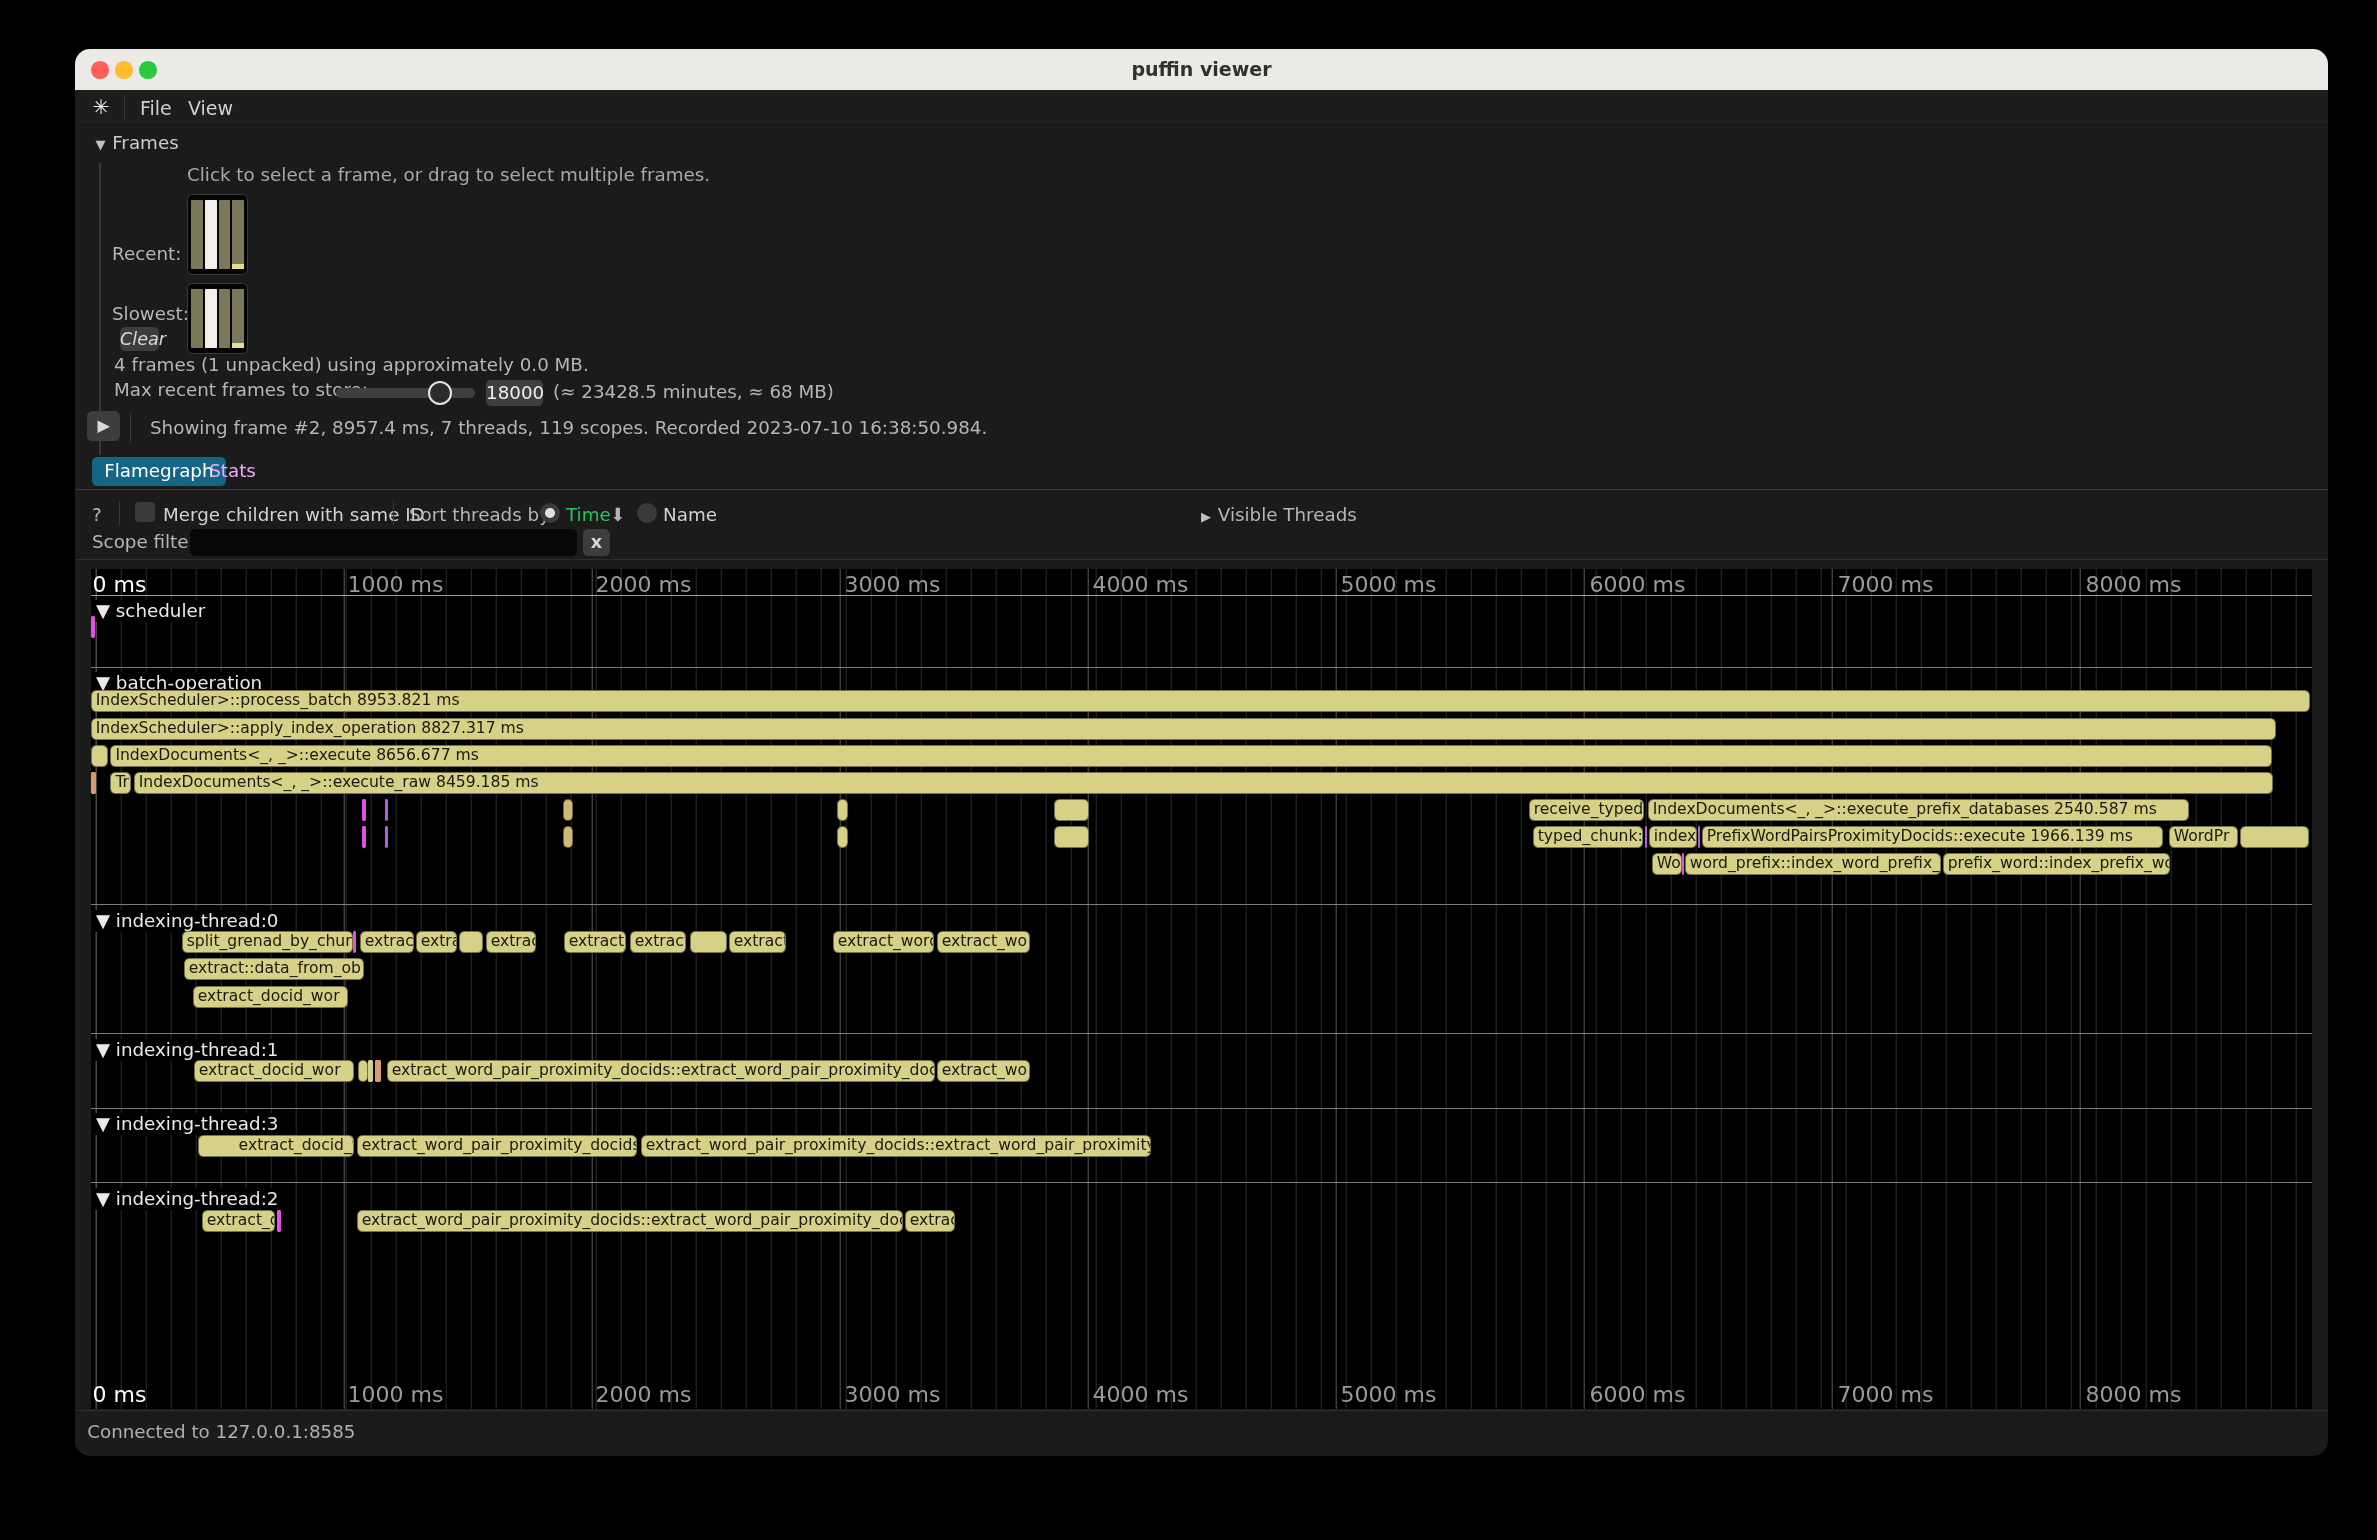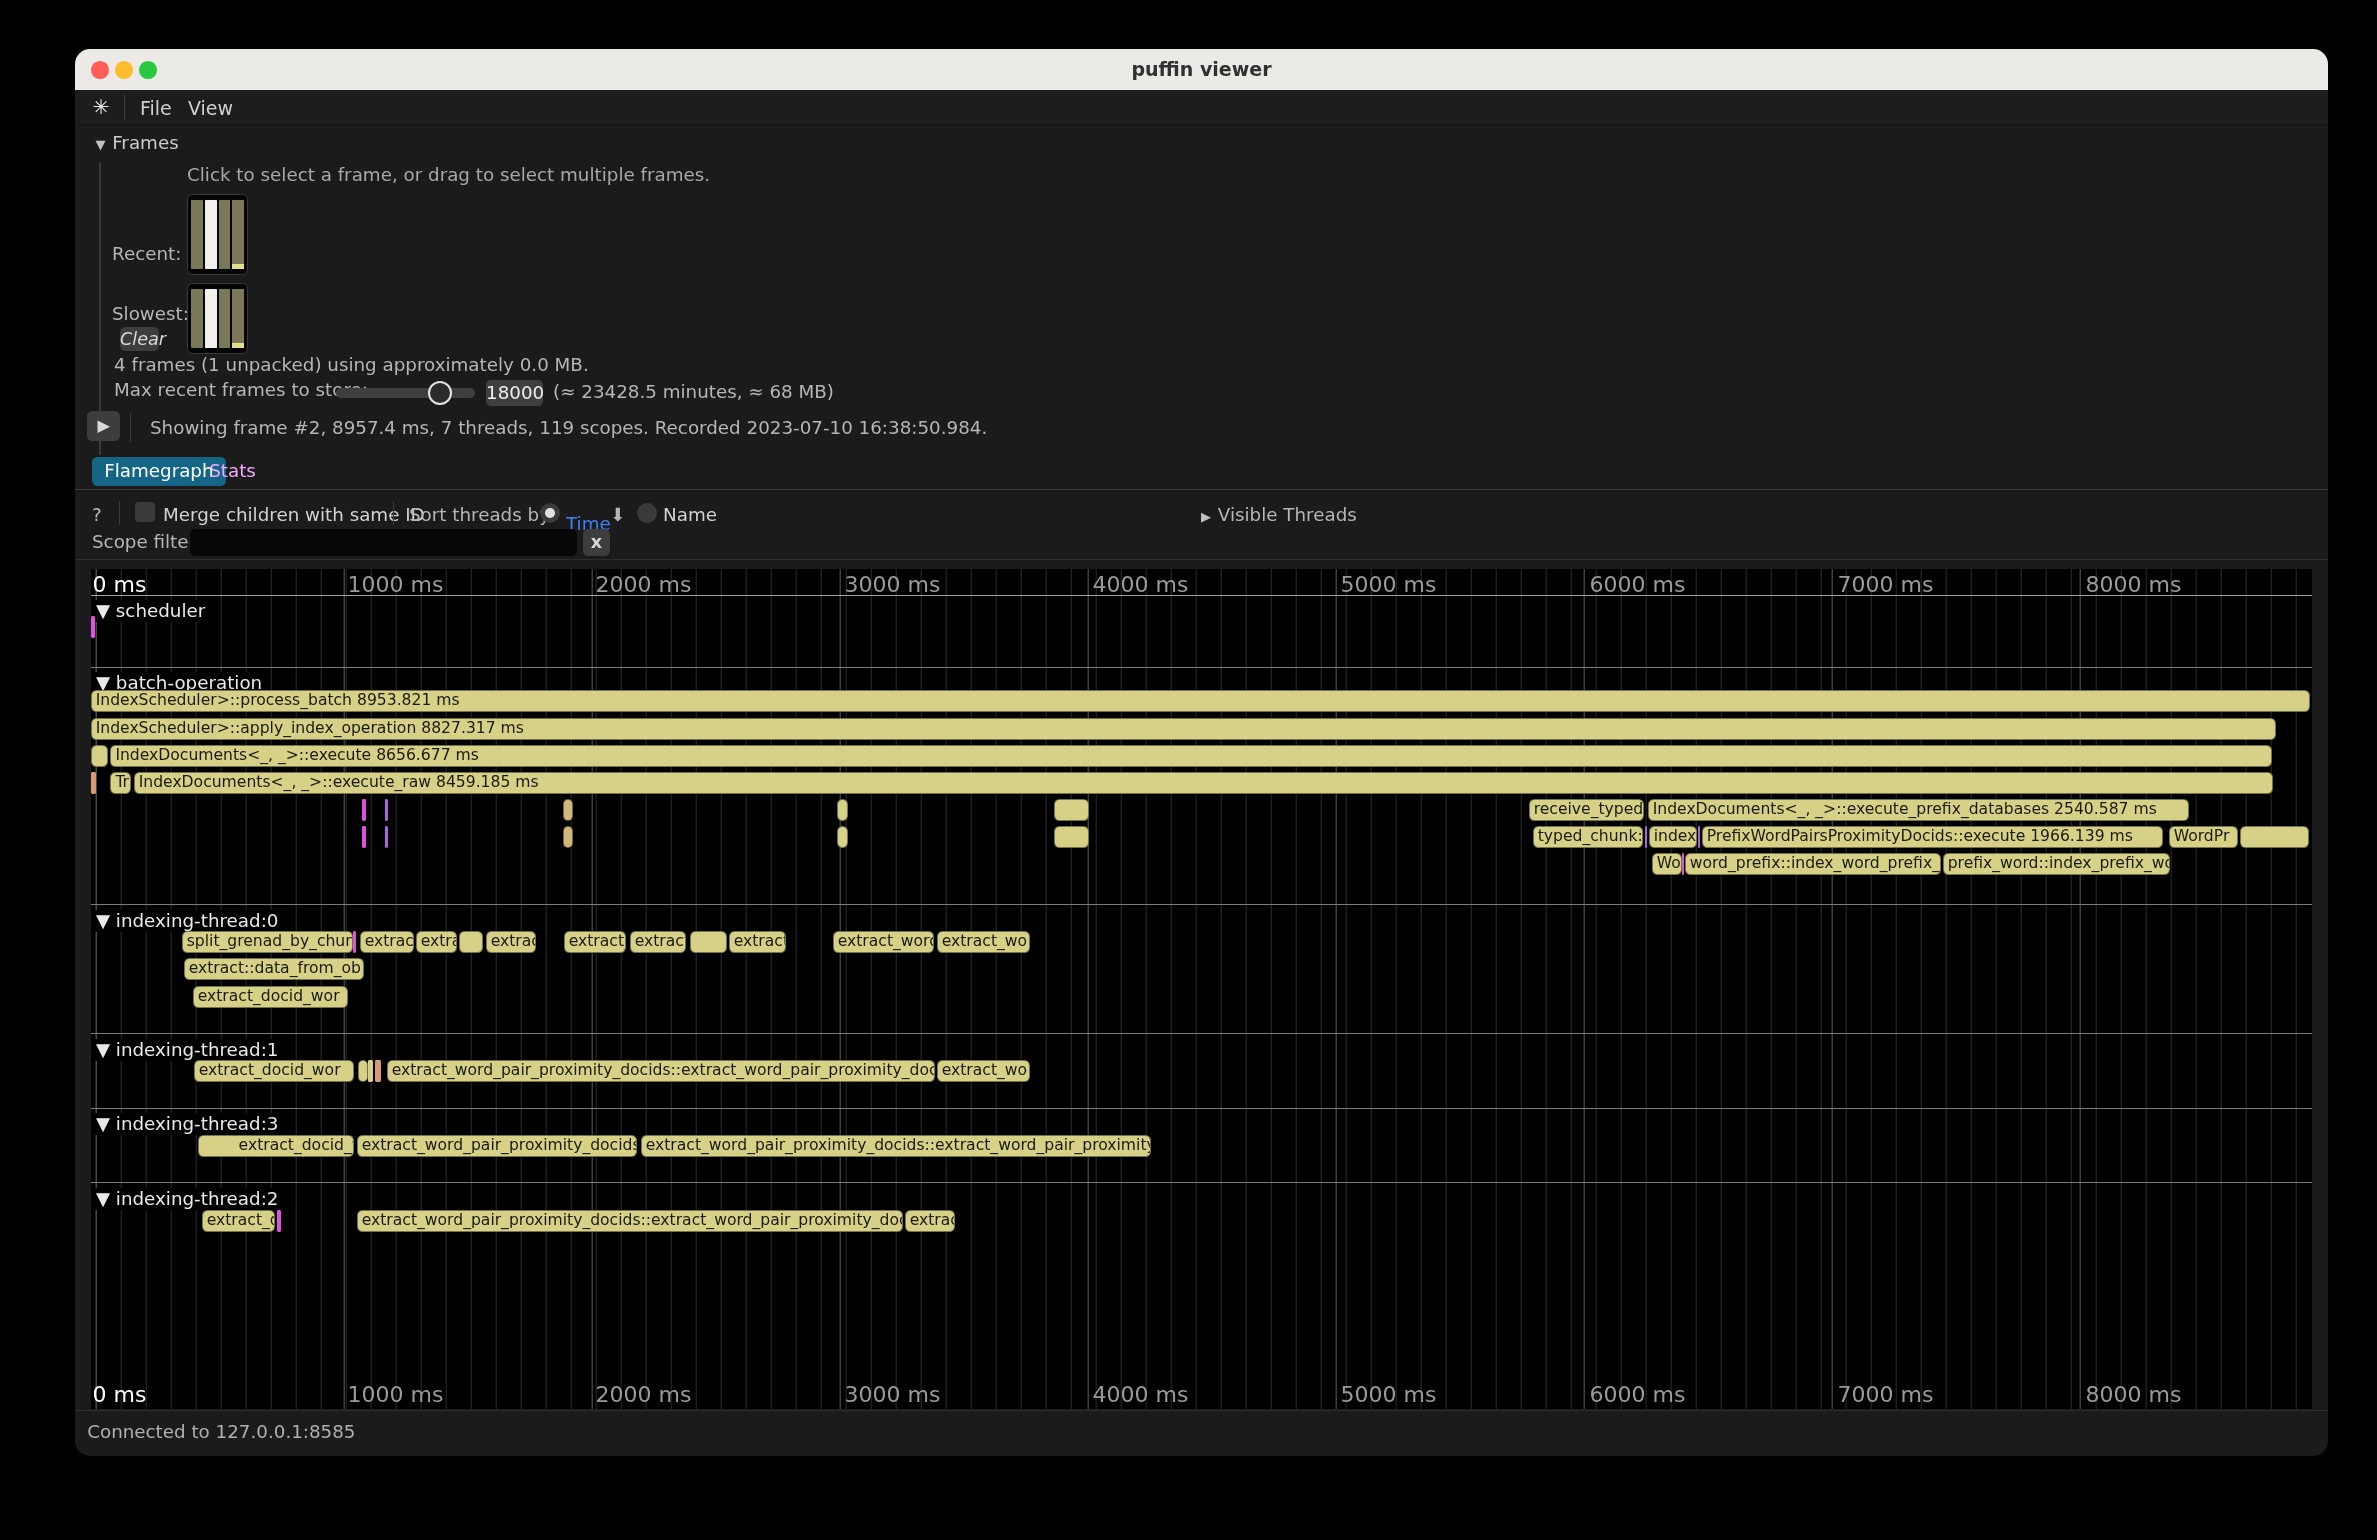--- a/index.html
+++ b/index.html
@@ -143,21 +143,21 @@
 
   <div class="lbl" style="left:17px; top:455px;">?</div>
   <div class="vline" style="left:44px; top:452px; height:24.4px;"></div>
   <div class="checkbox"></div>
   <div class="lbl" style="left:88px; top:455px; color:#d2d2d2;">Merge children with same ID</div>
   <div class="vline" style="left:318px; top:452px; height:24.4px;"></div>
   <div class="lbl" style="left:334px; top:455px;">Sort threads by:</div>
   <div class="radio" style="left:465px;">
       <div class="dot"></div>
     </div>
-  <div class="lbl" style="left:491px; top:455px; color:#3b82f6;margin-top:9px;">Time</div>
+  <div class="lbl" style="left:491px; top:455px; color:#22c55e;">Time</div>
   <div class="lbl" style="left:535px; top:455px;">⬇</div>
   <div class="radio" style="left:562px;"></div>
   <div class="lbl" style="left:588px; top:455px; color:#d2d2d2;">Name</div>
   <div class="lbl" style="left:1126px; top:455px;"><span class="tri">▶</span><span>Visible Threads</span></div>
 
   <div class="lbl" style="left:17px; top:482px;">Scope filter:</div>
   <input class="scope-input" value="" style="">
   <div class="btn" style="left:508px; top:480px; width:27px; height:27px; line-height:27px; font-weight:bold;">x</div>
   <div class="hsep" style="top:510px; background:#2e2e2e;"></div>
 

